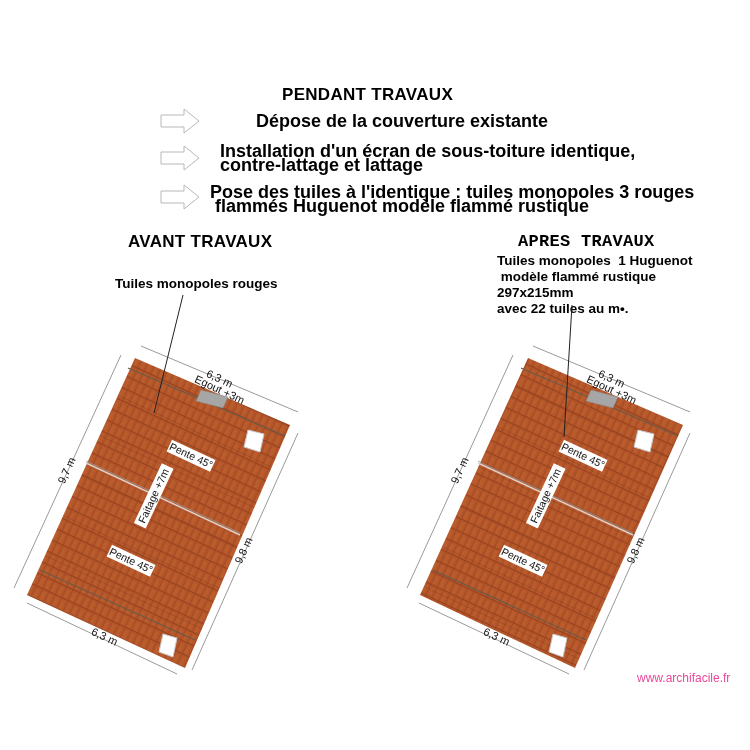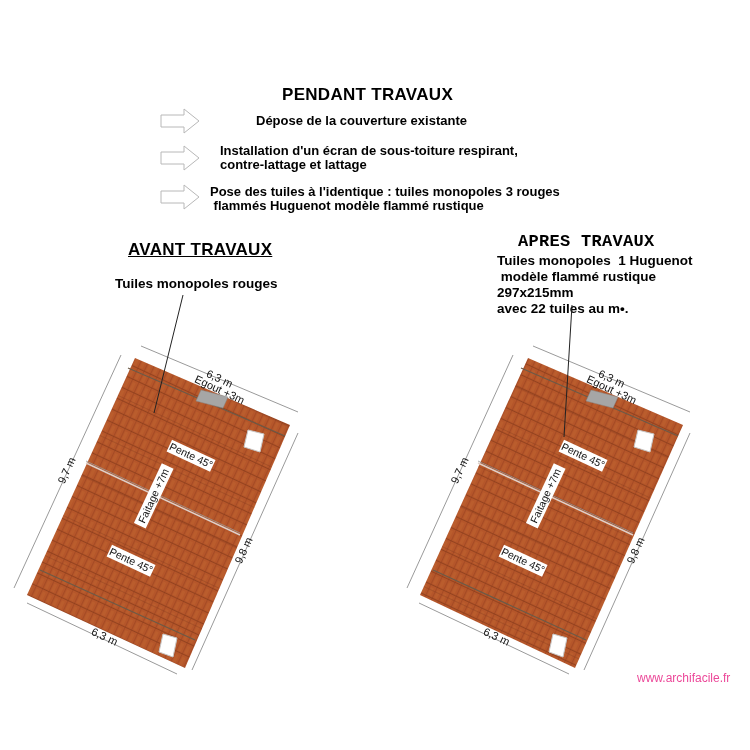--- a/index.html
+++ b/index.html
@@ -1,47 +1,47 @@
 <!DOCTYPE html>
 <html><head>
 <meta charset="utf-8">
 <style>
   html,body{margin:0;padding:0;background:#ffffff;}
   body{width:750px;height:750px;position:relative;overflow:hidden;font-family:"Liberation Sans",sans-serif;color:#000;}
   .abs{position:absolute;}
   .title{font-weight:bold;font-size:17px;letter-spacing:0.3px;white-space:nowrap;}
-  .step{font-weight:bold;font-size:13px;line-height:14px;white-space:pre;}
+  .step{font-weight:bold;font-size:18px;line-height:14px;white-space:pre;}
   .note{font-weight:bold;font-size:13.5px;line-height:16px;white-space:pre;}
   .arrow{position:absolute;width:40px;height:26px;}
   .watermark{font-size:12px;color:#ec4899;white-space:nowrap;}
   svg text{font-family:"Liberation Sans",sans-serif;}
 </style>
 </head>
 <body>
 
 <div class="abs title" style="left:282px;top:85px;">PENDANT TRAVAUX</div>
 
 <svg class="arrow" style="left:160px;top:108px;" viewBox="0 0 40 26">
   <polygon points="1,7 24,7 24,1 39,13 24,25 24,19 1,19" fill="#fff" stroke="#b8b8b8" stroke-width="1"></polygon>
 </svg>
 <div class="abs step" style="left:256px;top:114px;">Dépose de la couverture existante</div>
 
 <svg class="arrow" style="left:160px;top:145px;" viewBox="0 0 40 26">
   <polygon points="1,7 24,7 24,1 39,13 24,25 24,19 1,19" fill="#fff" stroke="#b8b8b8" stroke-width="1"></polygon>
 </svg>
-<div class="abs step" style="left:220px;top:144px;">Installation d'un écran de sous-toiture respirant,
+<div class="abs step" style="left:220px;top:144px;">Installation d'un écran de sous-toiture identique,
 contre-lattage et lattage</div>
 
 <svg class="arrow" style="left:160px;top:184px;" viewBox="0 0 40 26">
   <polygon points="1,7 24,7 24,1 39,13 24,25 24,19 1,19" fill="#fff" stroke="#b8b8b8" stroke-width="1"></polygon>
 </svg>
 <div class="abs step" style="left:210px;top:185px;">Pose des tuiles à l'identique : tuiles monopoles 3 rouges
  flammés Huguenot modèle flammé rustique</div>
 
-<div class="abs title" style="left:128px;top:240px;text-decoration:underline;">AVANT TRAVAUX</div>
+<div class="abs title" style="left:128px;top:232px;">AVANT TRAVAUX</div>
 <div class="abs title" style="left:518px;top:232px;font-family:Liberation Mono, monospace;">APRES TRAVAUX</div>
 
 <div class="abs note" style="left:115px;top:276px;text-align:center;">Tuiles monopoles rouges</div>
 <div class="abs note" style="left:497px;top:253px;">Tuiles monopoles  1 Huguenot
  modèle flammé rustique
 297x215mm
 avec 22 tuiles au m•.</div>
 
 <svg class="abs" style="left:0;top:0;" width="750" height="750">
   <defs>

